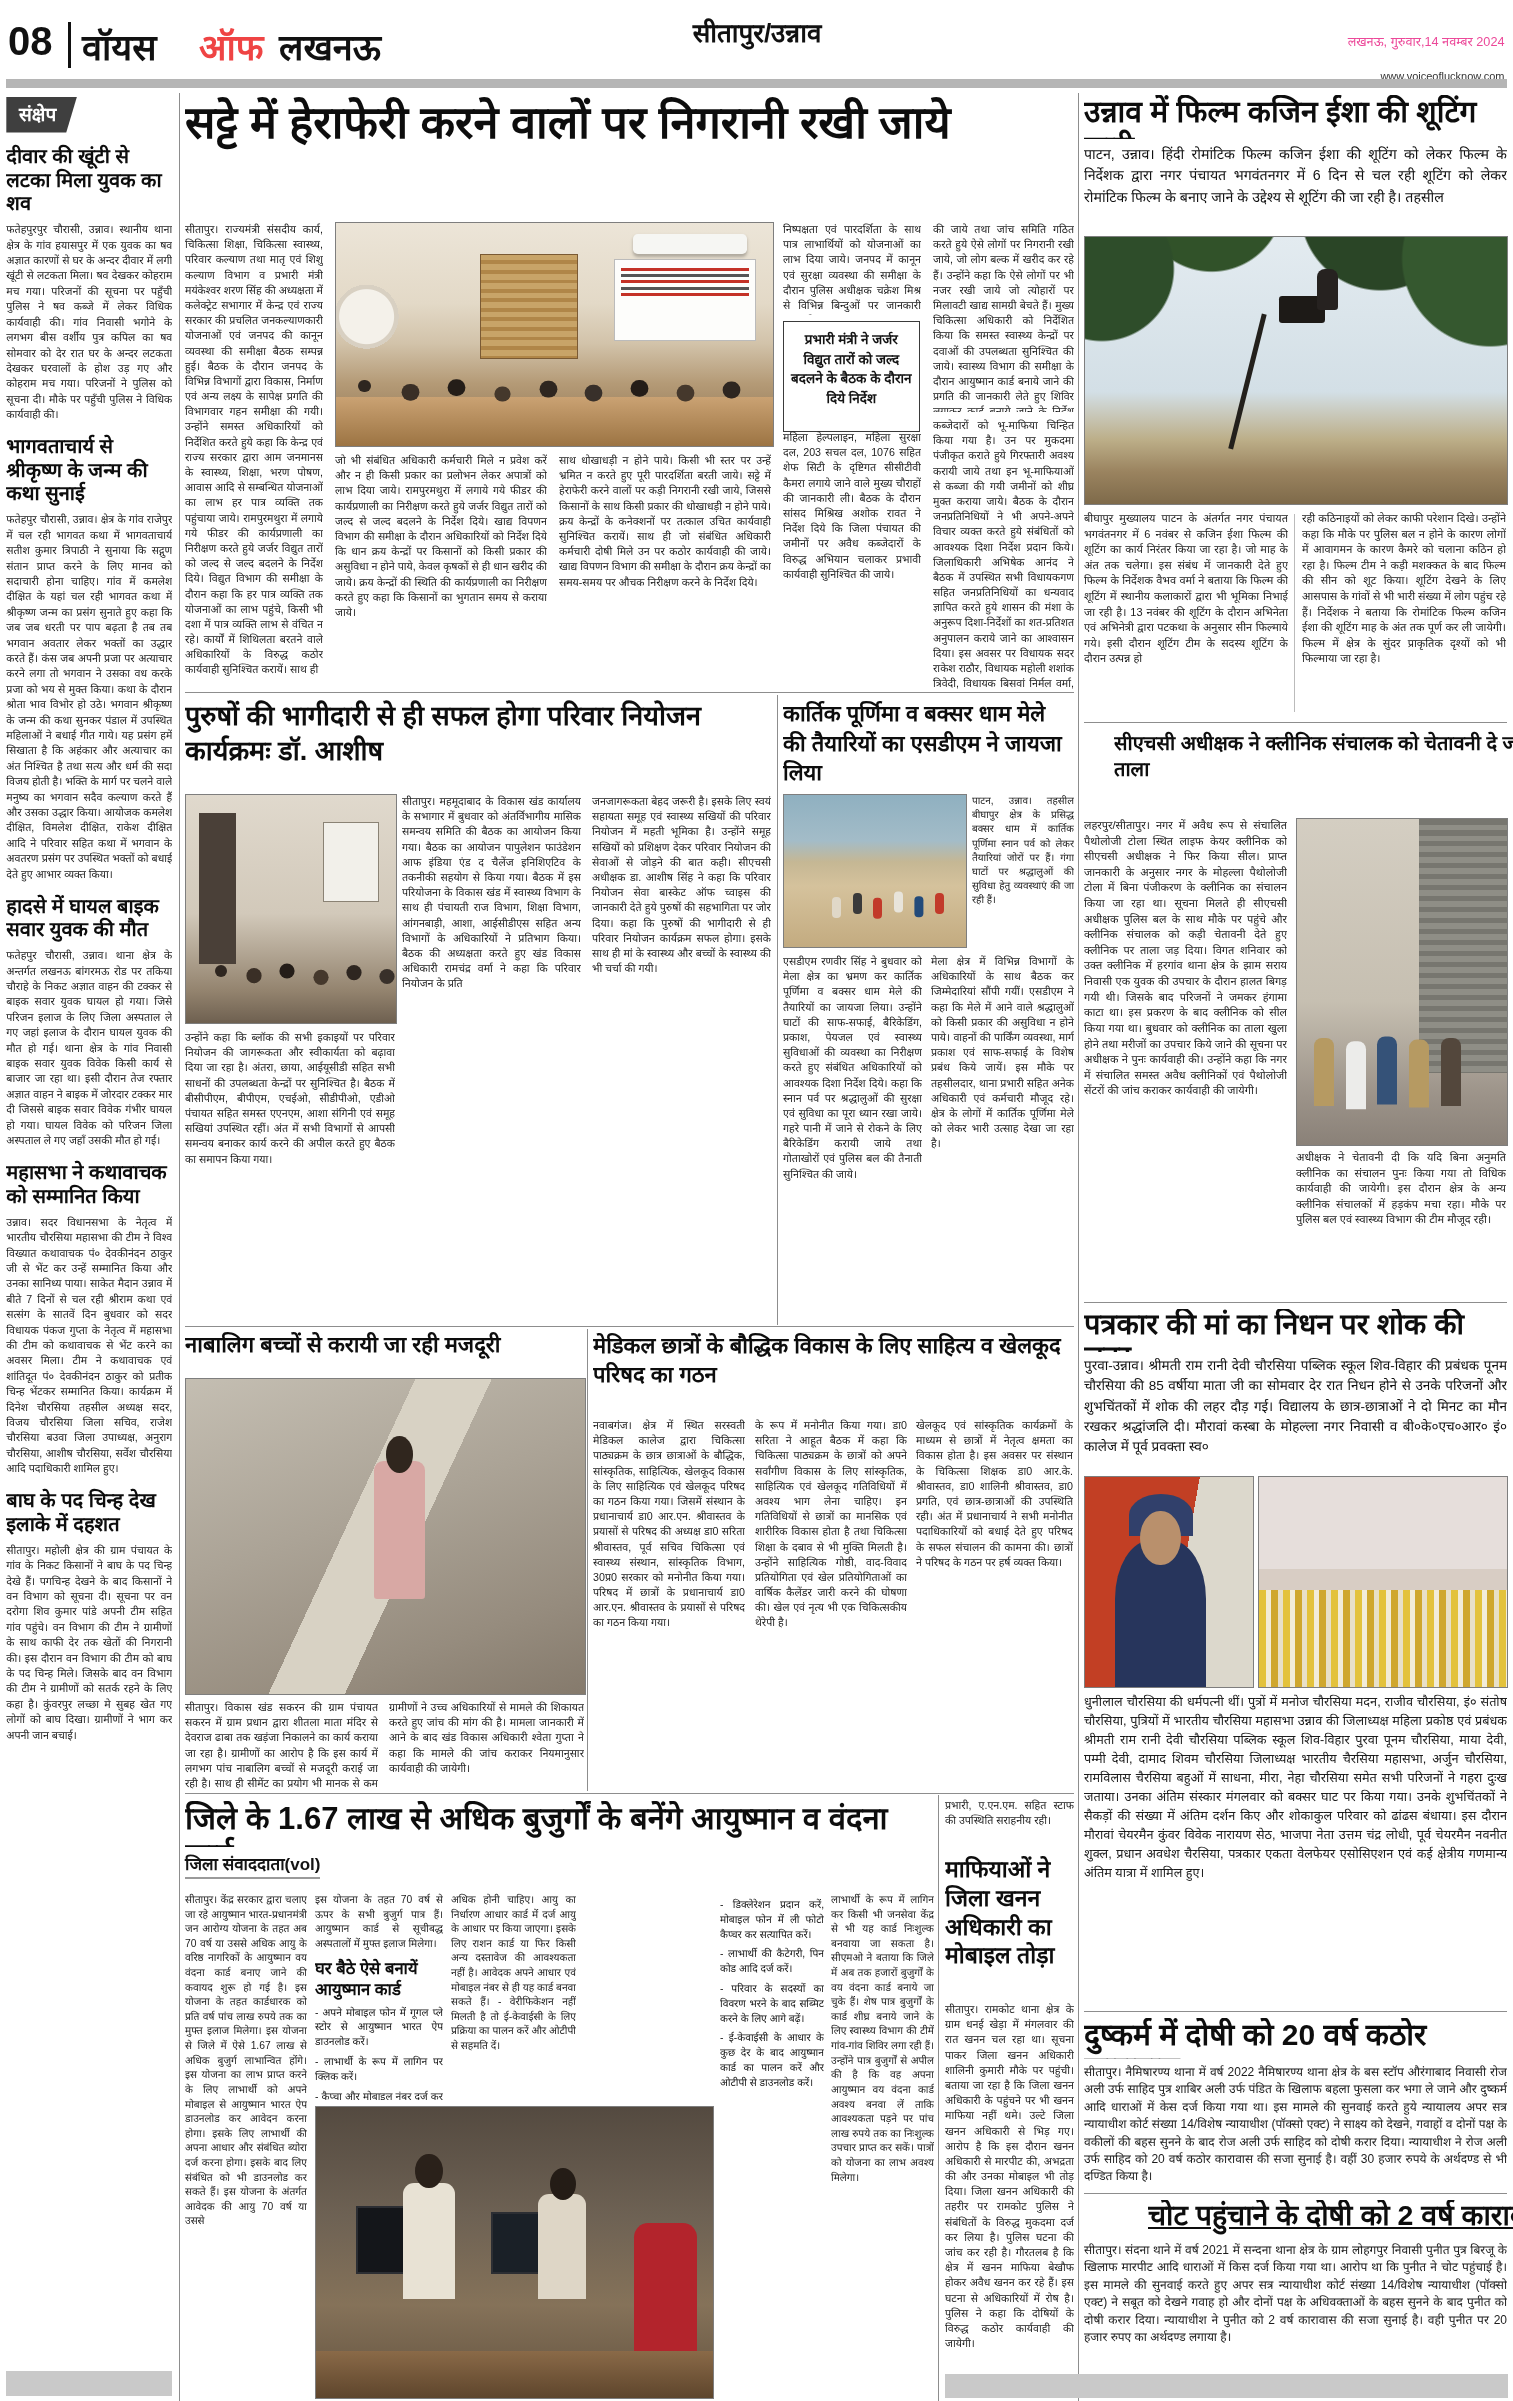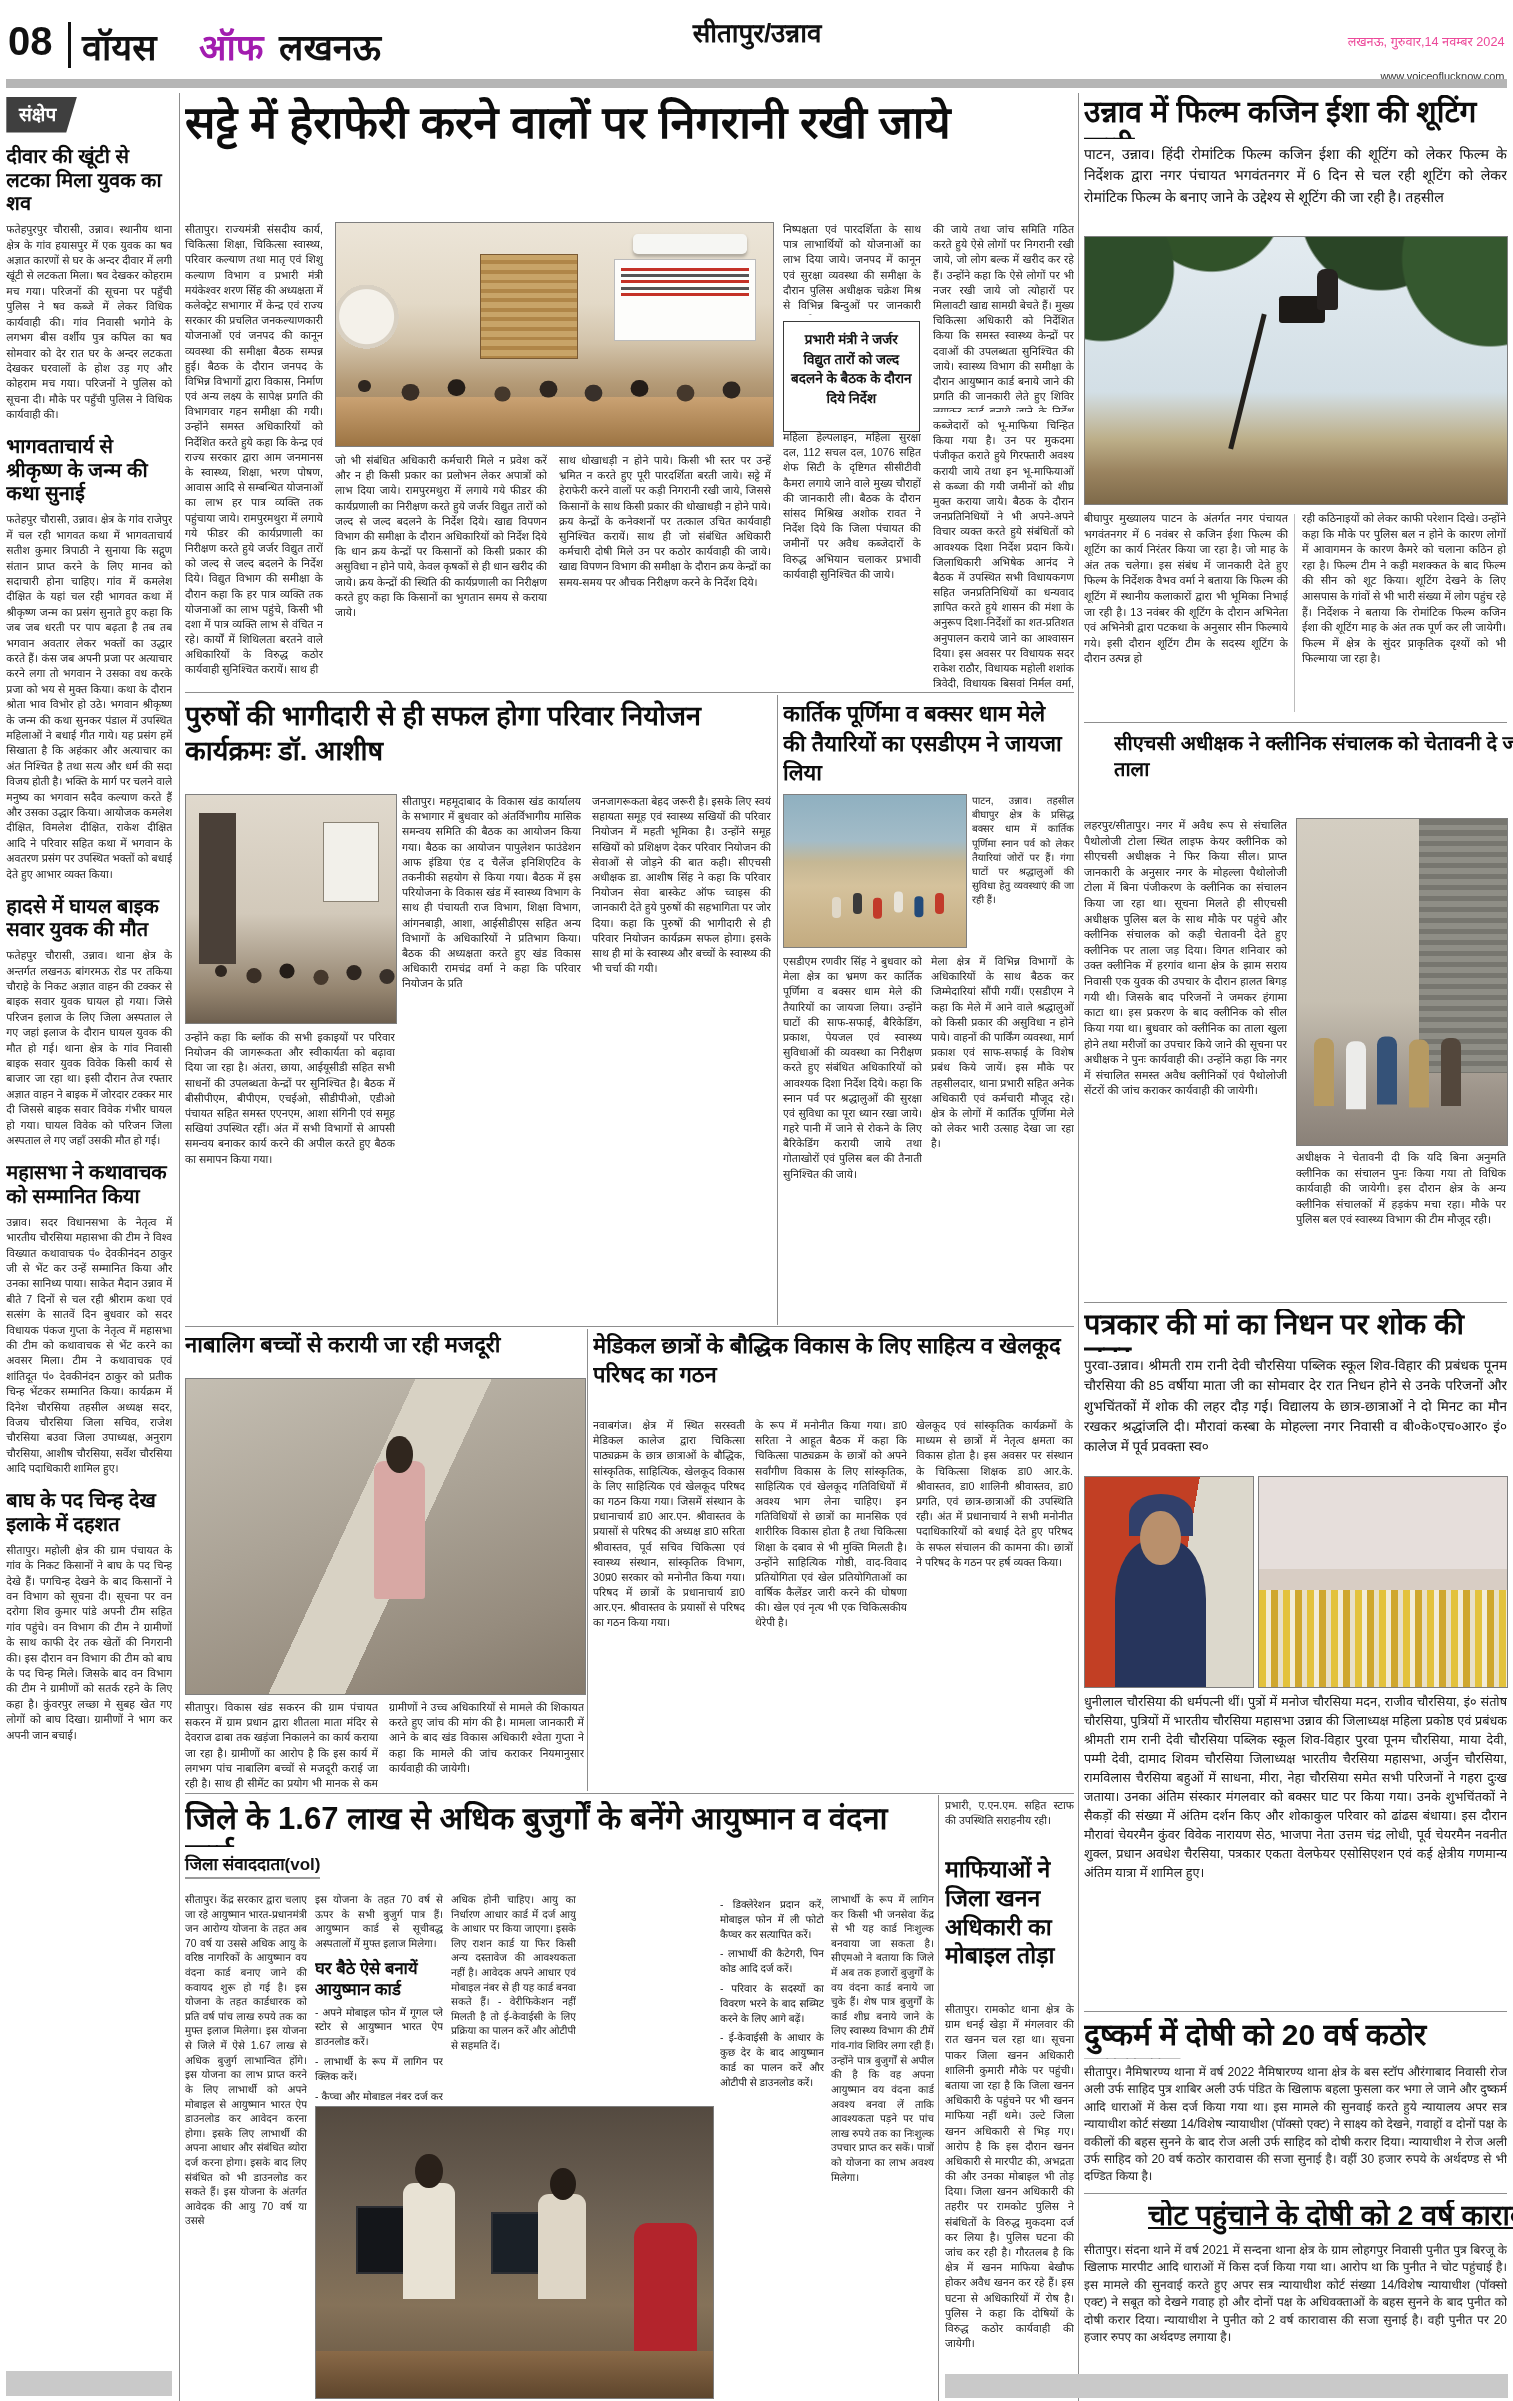--- a/index.html
+++ b/index.html
@@ -88,21 +88,21 @@
 </style>
 </head>
 <body>
 
 <div id="page">
 
   <div class="abs" style="left:0;top:0;width:1514px;height:79px;">
     <span class="abs" style="left:8px;top:19px;font-size:40px;font-weight:bold;color:#111;">08</span>
     <span class="abs" style="left:68px;top:22px;width:3.2px;height:46px;background:#111;"></span>
     <span class="abs" style="left:82px;top:22px;font-size:36px;font-weight:bold;color:#111;">वॉयस</span>
-    <span class="abs" style="left:199px;top:22px;font-size:36px;font-weight:bold;color:#a21caf;">ऑफ</span>
+    <span class="abs" style="left:199px;top:22px;font-size:36px;font-weight:bold;color:#ef4444;">ऑफ</span>
     <span class="abs" style="left:279px;top:22px;font-size:36px;font-weight:bold;color:#111;">लखनऊ</span>
     <div class="abs" style="left:0;top:14.2px;width:1514px;text-align:center;font-size:26px;font-weight:bold;color:#111;">सीतापुर/उन्नाव</div>
     <div class="abs" style="right:9.5px;top:32px;font-size:12.7px;color:#ec4899;">लखनऊ, गुरुवार,14 नवम्बर 2024</div>
     <div class="abs" style="right:9.5px;top:59px;font-size:11px;color:#333;margin-top:11px;">www.voiceoflucknow.com</div>
   </div>
   <div class="abs" style="left:6.3px;top:79px;width:1501px;height:8.7px;background:#b5b5b5;"></div>
 
   <div class="abs" style="left:6.3px;top:97px;width:166px;height:2271px;overflow:hidden;">
     <span class="brieflabel">संक्षेप</span>
 
@@ -148,21 +148,21 @@
       </div>
     <div class="table"></div>
     <div class="heads"></div>
   </div>
 
   <div class="abs txt" style="left:335px;top:453px;width:212px;height:236px;">जो भी संबंधित अधिकारी कर्मचारी मिले न प्रवेश करें और न ही किसी प्रकार का प्रलोभन लेकर अपात्रों को लाभ दिया जाये। रामपुरमथुरा में लगाये गये फीडर की कार्यप्रणाली का निरीक्षण करते हुये जर्जर विद्युत तारों को जल्द से जल्द बदलने के निर्देश दिये। खाद्य विपणन विभाग की समीक्षा के दौरान अधिकारियों को निर्देश दिये कि धान क्रय केन्द्रों पर किसानों को किसी प्रकार की असुविधा न होने पाये, केवल कृषकों से ही धान खरीद की जाये। क्रय केन्द्रों की स्थिति की कार्यप्रणाली का निरीक्षण करते हुए कहा कि किसानों का भुगतान समय से कराया जाये।</div>
   <div class="abs txt" style="left:559px;top:453px;width:212px;height:236px;">साथ धोखाधड़ी न होने पाये। किसी भी स्तर पर उन्हें भ्रमित न करते हुए पूरी पारदर्शिता बरती जाये। सट्टे में हेराफेरी करने वालों पर कड़ी निगरानी रखी जाये, जिससे किसानों के साथ किसी प्रकार की धोखाधड़ी न होने पाये। क्रय केन्द्रों के कनेक्शनों पर तत्काल उचित कार्यवाही सुनिश्चित करायें। साथ ही जो संबंधित अधिकारी कर्मचारी दोषी मिले उन पर कठोर कार्यवाही की जाये। खाद्य विपणन विभाग की समीक्षा के दौरान क्रय केन्द्रों का समय-समय पर औचक निरीक्षण करने के निर्देश दिये।</div>
 
   <div class="abs txt" style="left:783px;top:222px;width:138px;height:93px;">निष्पक्षता एवं पारदर्शिता के साथ पात्र लाभार्थियों को योजनाओं का लाभ दिया जाये। जनपद में कानून एवं सुरक्षा व्यवस्था की समीक्षा के दौरान पुलिस अधीक्षक चक्रेश मिश्र से विभिन्न बिन्दुओं पर जानकारी प्राप्त की।</div>
   <div class="abs quotebox" style="left:783px;top:321px;width:122px;height:93px;">प्रभारी मंत्री ने जर्जर विद्युत तारों को जल्द बदलने के बैठक के दौरान दिये निर्देश</div>
-  <div class="abs txt" style="left:783px;top:430px;width:138px;height:258px;">महिला हेल्पलाइन, महिला सुरक्षा दल, 112 सचल दल, 1076 सहित शेफ सिटी के दृष्टिगत सीसीटीवी कैमरा लगाये जाने वाले मुख्य चौराहों की जानकारी ली। बैठक के दौरान सांसद मिश्रिख अशोक रावत ने निर्देश दिये कि जिला पंचायत की जमीनों पर अवैध कब्जेदारों के विरुद्ध अभियान चलाकर प्रभावी कार्यवाही सुनिश्चित की जाये।</div>
+  <div class="abs txt" style="left:783px;top:430px;width:138px;height:258px;">महिला हेल्पलाइन, महिला सुरक्षा दल, 203 सचल दल, 1076 सहित शेफ सिटी के दृष्टिगत सीसीटीवी कैमरा लगाये जाने वाले मुख्य चौराहों की जानकारी ली। बैठक के दौरान सांसद मिश्रिख अशोक रावत ने निर्देश दिये कि जिला पंचायत की जमीनों पर अवैध कब्जेदारों के विरुद्ध अभियान चलाकर प्रभावी कार्यवाही सुनिश्चित की जाये।</div>
   <div class="abs txt" style="left:933px;top:222px;width:141px;height:190px;">की जाये तथा जांच समिति गठित करते हुये ऐसे लोगों पर निगरानी रखी जाये, जो लोग बल्क में खरीद कर रहे हैं। उन्होंने कहा कि ऐसे लोगों पर भी नजर रखी जाये जो त्योहारों पर मिलावटी खाद्य सामग्री बेचते हैं। मुख्य चिकित्सा अधिकारी को निर्देशित किया कि समस्त स्वास्थ्य केन्द्रों पर दवाओं की उपलब्धता सुनिश्चित की जाये। स्वास्थ्य विभाग की समीक्षा के दौरान आयुष्मान कार्ड बनाये जाने की प्रगति की जानकारी लेते हुए शिविर लगाकर कार्ड बनाये जाने के निर्देश दिये।</div>
   <div class="abs txt" style="left:933px;top:418px;width:141px;height:271px;">कब्जेदारों को भू-माफिया चिन्हित किया गया है। उन पर मुकदमा पंजीकृत कराते हुये गिरफ्तारी अवश्य करायी जाये तथा इन भू-माफियाओं से कब्जा की गयी जमीनों को शीघ्र मुक्त कराया जाये। बैठक के दौरान जनप्रतिनिधियों ने भी अपने-अपने विचार व्यक्त करते हुये संबंधितों को आवश्यक दिशा निर्देश प्रदान किये। जिलाधिकारी अभिषेक आनंद ने बैठक में उपस्थित सभी विधायकगण सहित जनप्रतिनिधियों का धन्यवाद ज्ञापित करते हुये शासन की मंशा के अनुरूप दिशा-निर्देशों का शत-प्रतिशत अनुपालन कराये जाने का आश्वासन दिया। इस अवसर पर विधायक सदर राकेश राठौर, विधायक महोली शशांक त्रिवेदी, विधायक बिसवां निर्मल वर्मा, मिश्रिख विधायक रामकृष्ण भार्गव, विधायक सेवता ज्ञानेन्द्र प्रताप सिंह, मुख्य विकास अधिकारी सहित समस्त जिलास्तरीय अधिकारी उपस्थित रहे।</div>
 
   <div class="abs hline" style="left:185px;top:692px;width:889px;"></div>
 
   <div class="abs hl" style="left:185px;top:699px;width:586px;height:89px;font-size:27px;line-height:1.3;">पुरुषों की भागीदारी से ही सफल होगा परिवार नियोजन कार्यक्रमः डॉ. आशीष</div>
   <div class="abs photo ph-purush" style="left:185px;top:794px;width:210px;height:228px;">
     <div class="door"></div>
     <div class="screen"></div>
     <div class="heads"></div>

